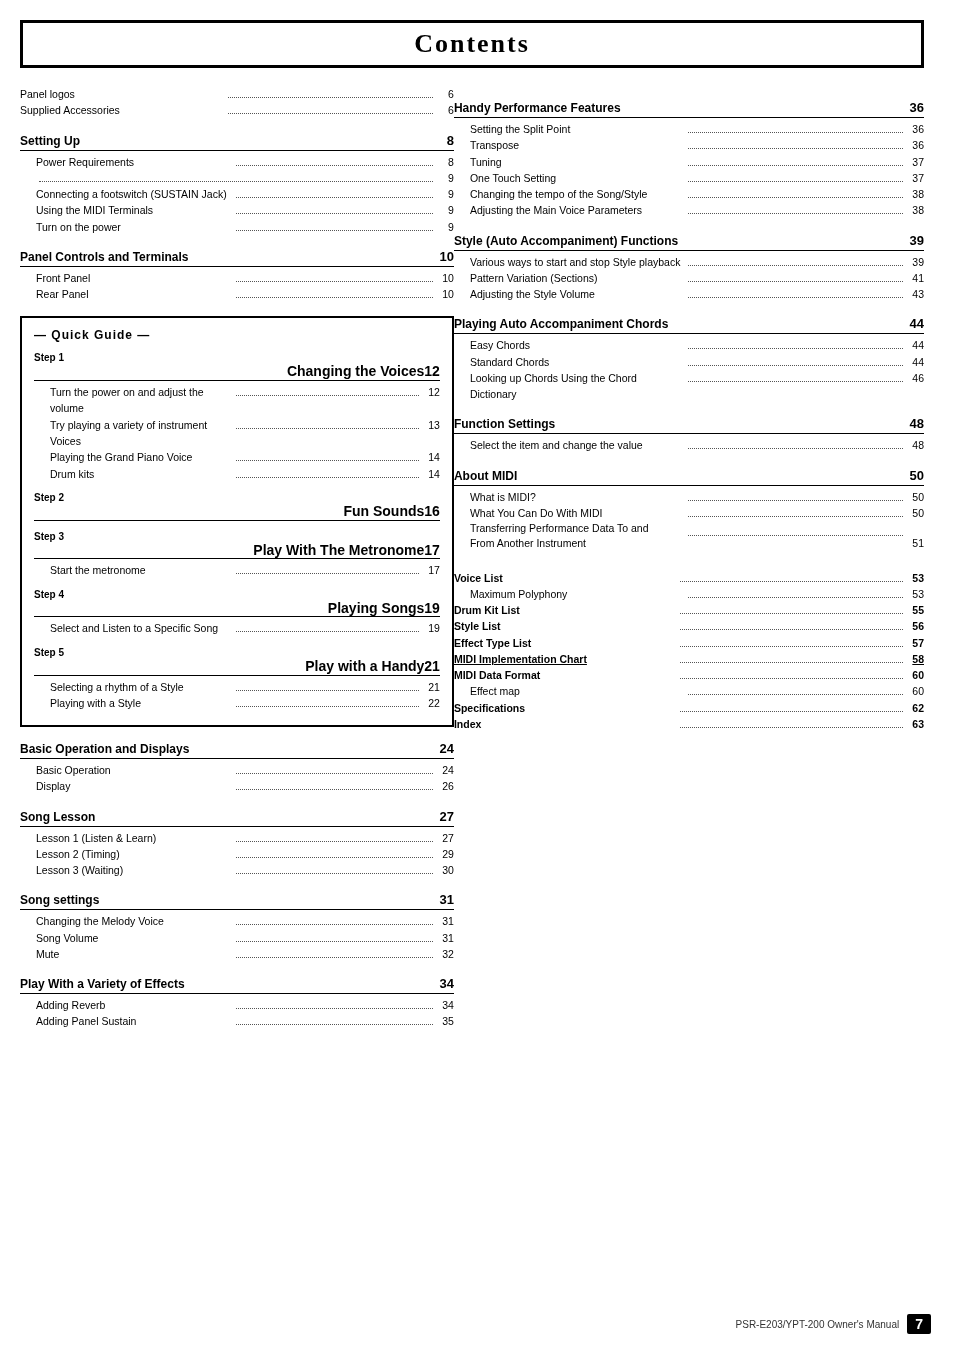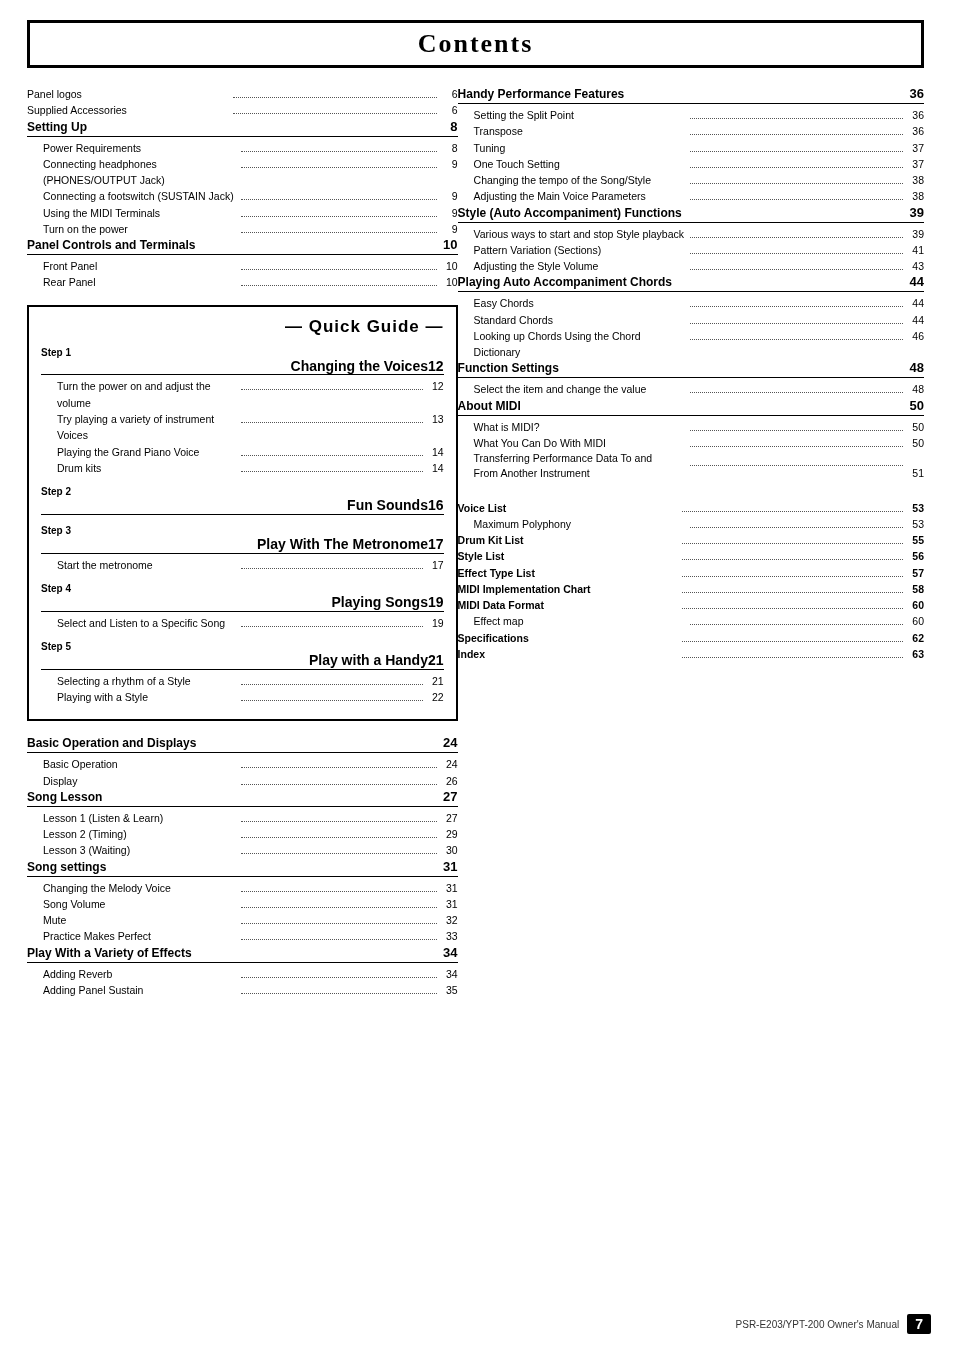--- a/index.html
+++ b/index.html
@@ -7,21 +7,21 @@
       background: #e8e8e8;
       font-family: Arial, Helvetica, sans-serif;
       font-size: 11px;
       color: #000;
     }
     .page {
       width: 954px;
       min-height: 1348px;
       background: #fff;
       margin: 0 auto;
-      padding: 20px 30px 40px 27px;
+      padding: 20px 30px 40px 20px;
       position: relative;
     }
     .page-title {
       text-align: center;
       font-size: 26px;
       font-weight: bold;
       font-family: 'Times New Roman', serif;
       border: 3px solid #000;
       padding: 6px 0;
       margin-bottom: 18px;
@@ -54,21 +54,21 @@
     }
     .toc-entry .toc-page {
       min-width: 18px;
       text-align: right;
       font-size: 10.5px;
     }
     .section-header {
       font-weight: bold;
       font-size: 12px;
       border-bottom: 1.5px solid #000;
-      margin-top: 0;
+      margin-top: 14px;
       margin-bottom: 3px;
       display: flex;
       justify-content: space-between;
       align-items: baseline;
       padding-bottom: 2px;
     }
     .section-header .sec-page {
       font-size: 13px;
       font-weight: bold;
     }
@@ -76,22 +76,22 @@
       padding-left: 16px;
     }
     
     .quick-guide-box {
       border: 2px solid #000;
       margin-top: 14px;
       margin-bottom: 14px;
       padding: 10px 12px 14px 12px;
     }
     .quick-guide-title {
-      text-align: right;
-      font-size: 17px;
+      text-align: left;
+      font-size: 12px;
       font-weight: bold;
       border-bottom: none;
       margin-bottom: 8px;
       letter-spacing: 1px;
     }
     .step-header {
       font-size: 10px;
       font-weight: bold;
       margin-top: 10px;
       margin-bottom: 0px;
@@ -161,21 +161,20 @@
         <span>Setting Up</span>
         <span class="sec-page">8</span>
       </div>
       <div class="indent">
         <div class="toc-entry">
           <span class="toc-title">Power Requirements</span>
           <span class="toc-dots"></span>
           <span class="toc-page">8</span>
         </div>
         <div class="toc-entry">
-          <span class="toc-title">Connecting headphones (PHONES/OUTPUT Jack)</span>
           <span class="toc-dots"></span>
           <span class="toc-page">9</span>
         </div>
         <div class="toc-entry">
           <span class="toc-title">Connecting a footswitch (SUSTAIN Jack)</span>
           <span class="toc-dots"></span>
           <span class="toc-page">9</span>
         </div>
         <div class="toc-entry">
           <span class="toc-title">Using the MIDI Terminals</span>
@@ -340,25 +339,20 @@
         <div class="toc-entry">
           <span class="toc-title">Song Volume</span>
           <span class="toc-dots"></span>
           <span class="toc-page">31</span>
         </div>
         <div class="toc-entry">
           <span class="toc-title">Mute</span>
           <span class="toc-dots"></span>
           <span class="toc-page">32</span>
         </div>
-        <div class="toc-entry">
-          <span class="toc-title">Practice Makes Perfect</span>
-          <span class="toc-dots"></span>
-          <span class="toc-page">33</span>
-        </div>
       </div>
 
       <div class="section-header">
         <span>Play With a Variety of Effects</span>
         <span class="sec-page">34</span>
       </div>
       <div class="indent">
         <div class="toc-entry">
           <span class="toc-title">Adding Reverb</span>
           <span class="toc-dots"></span>
@@ -509,21 +503,21 @@
         <div class="toc-entry" style="font-weight:bold;">
           <span class="toc-title">Style List</span>
           <span class="toc-dots"></span>
           <span class="toc-page">56</span>
         </div>
         <div class="toc-entry" style="font-weight:bold;">
           <span class="toc-title">Effect Type List</span>
           <span class="toc-dots"></span>
           <span class="toc-page">57</span>
         </div>
-        <div class="toc-entry" style="font-weight:bold;">
+        <div class="toc-entry" style="font-weight:bold;text-decoration:underline;">
           <span class="toc-title">MIDI Implementation Chart</span>
           <span class="toc-dots"></span>
           <span class="toc-page">58</span>
         </div>
         <div class="toc-entry" style="font-weight:bold;">
           <span class="toc-title">MIDI Data Format</span>
           <span class="toc-dots"></span>
           <span class="toc-page">60</span>
         </div>
         <div class="toc-entry indent">

